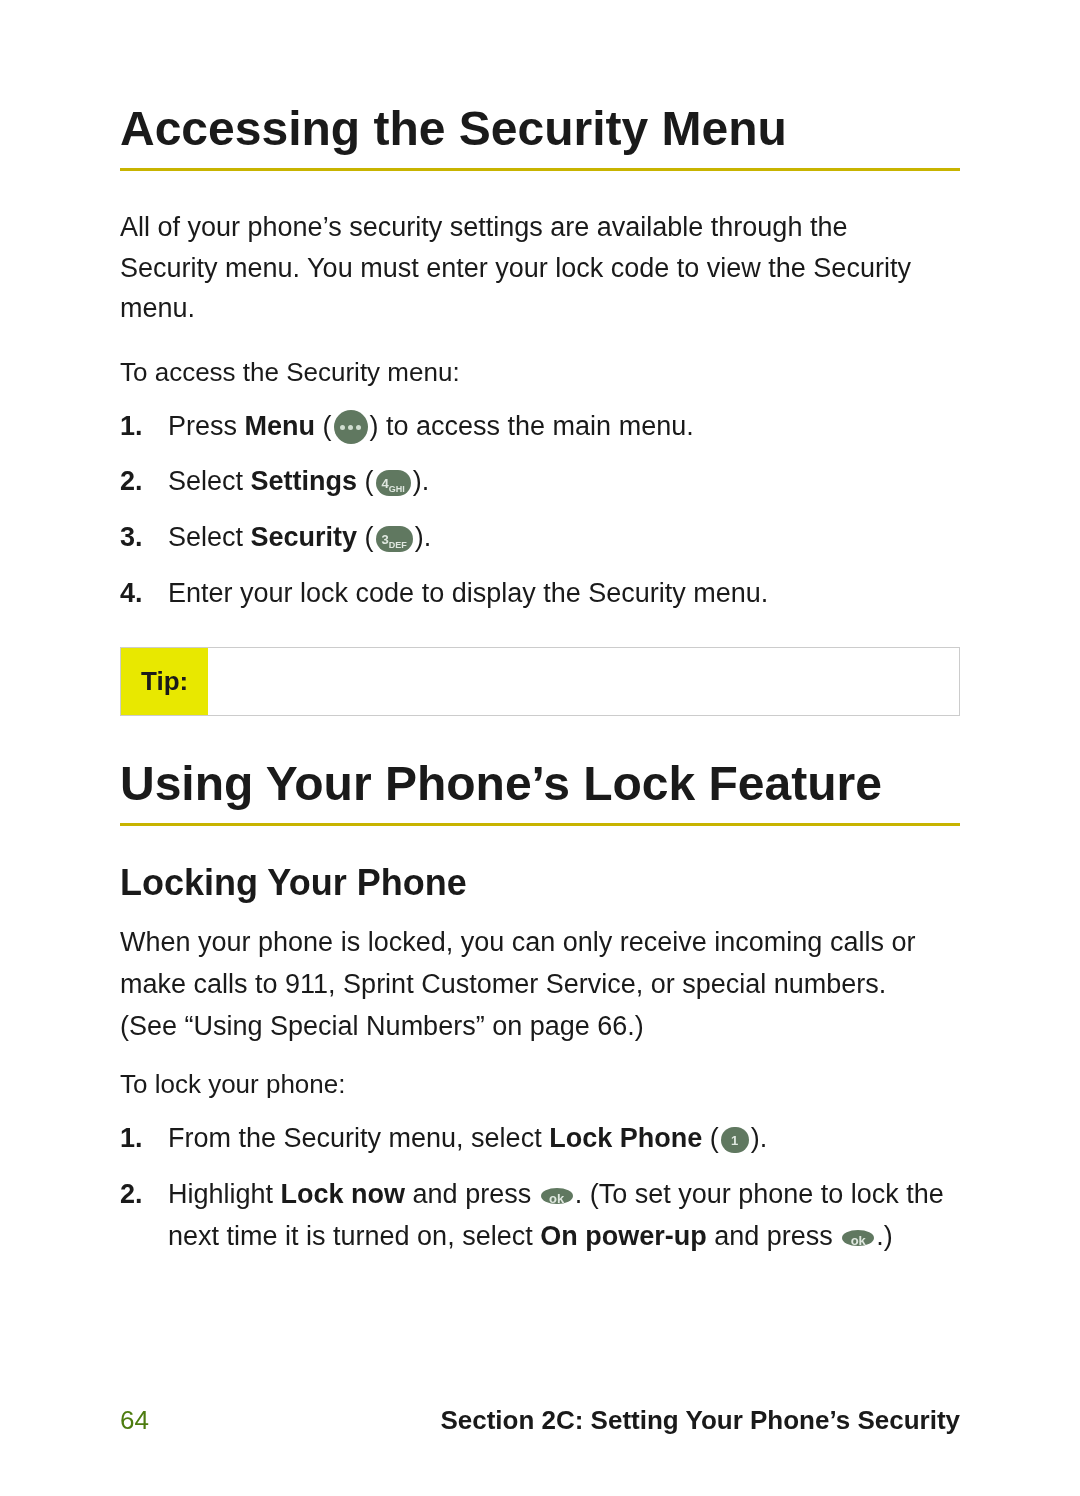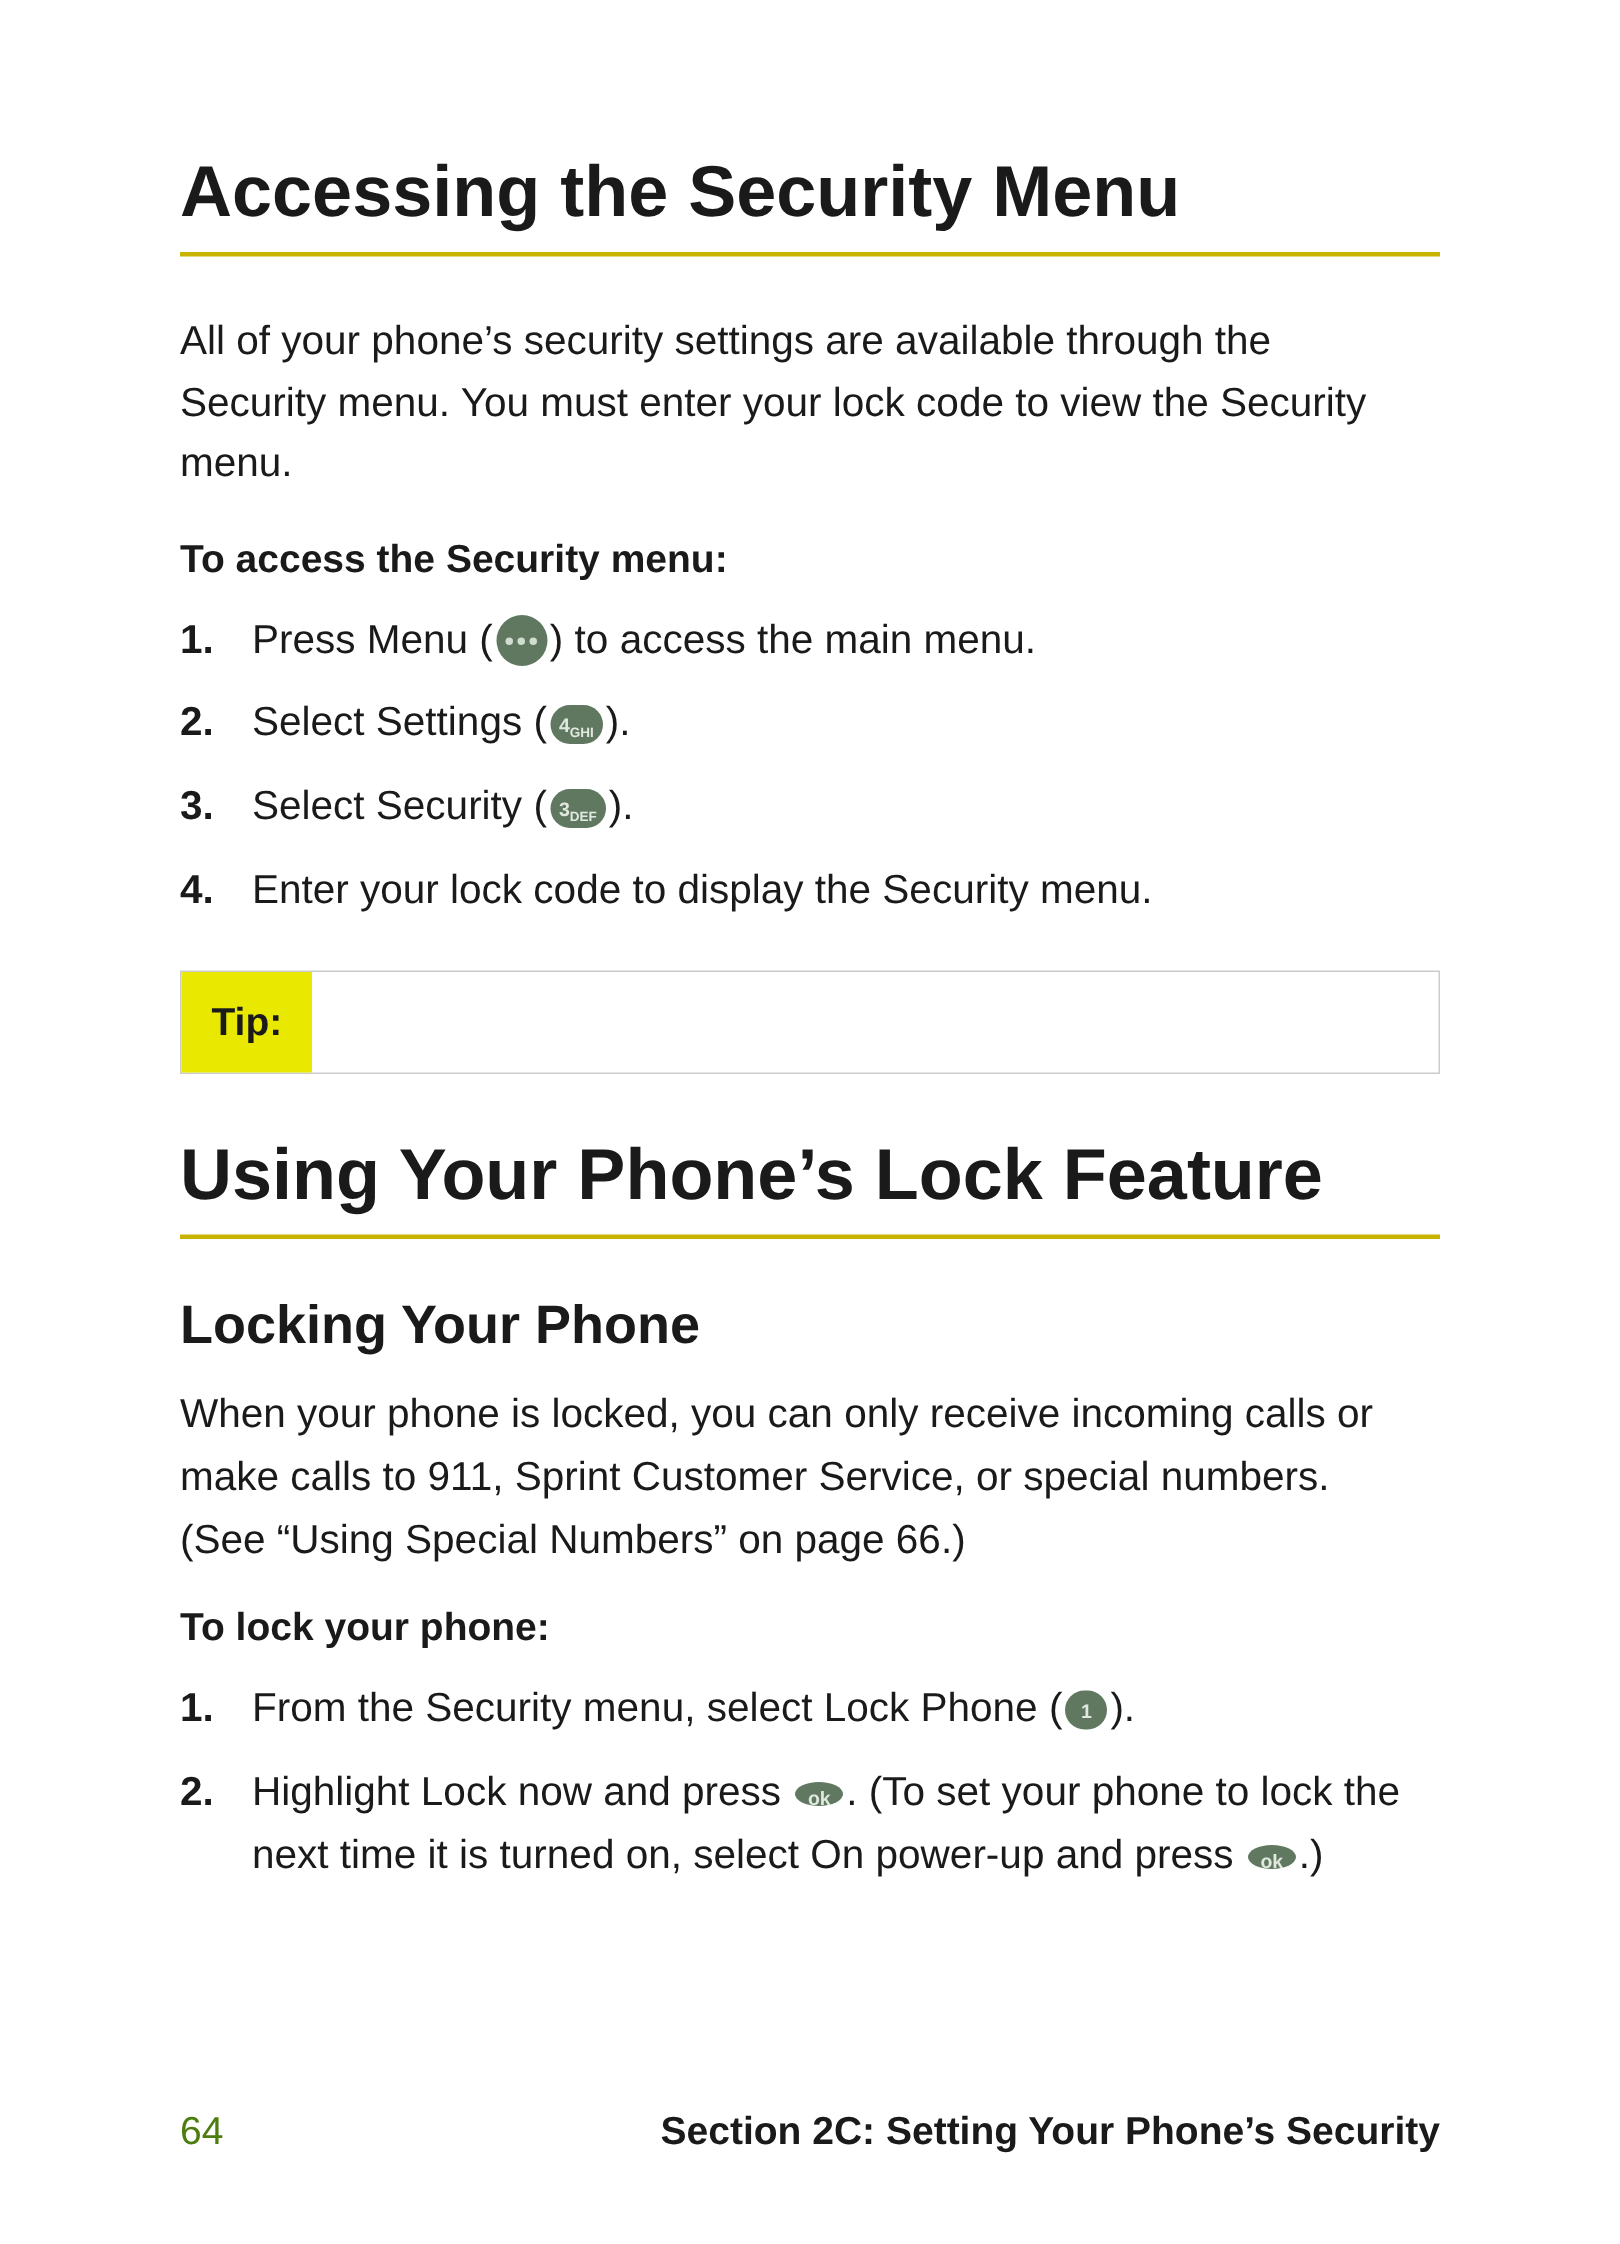--- a/index.html
+++ b/index.html
@@ -43,21 +43,21 @@
     .intro-text {
       font-size: 27px;
       line-height: 1.5;
       color: #1a1a1a;
       margin-bottom: 28px;
       max-width: 820px;
     }
 
     .sub-heading {
       font-size: 26px;
-      font-weight: bold;
+      font-weight: normal;
       color: #1a1a1a;
       margin-bottom: 18px;
     }
 
     .steps-list {
       list-style: none;
       padding: 0;
       margin-bottom: 32px;
     }
 
@@ -74,21 +74,21 @@
       left: 0;
       font-weight: bold;
       font-size: 27px;
     }
 
     .step-content {
       display: inline;
     }
 
     .bold-text {
-      font-weight: normal;
+      font-weight: bold;
       text-align: right;
     }
 
     .tip-box {
       display: flex;
       border: 1.5px solid #cccccc;
       margin-bottom: 40px;
       background: #ffffff;
     }
 

